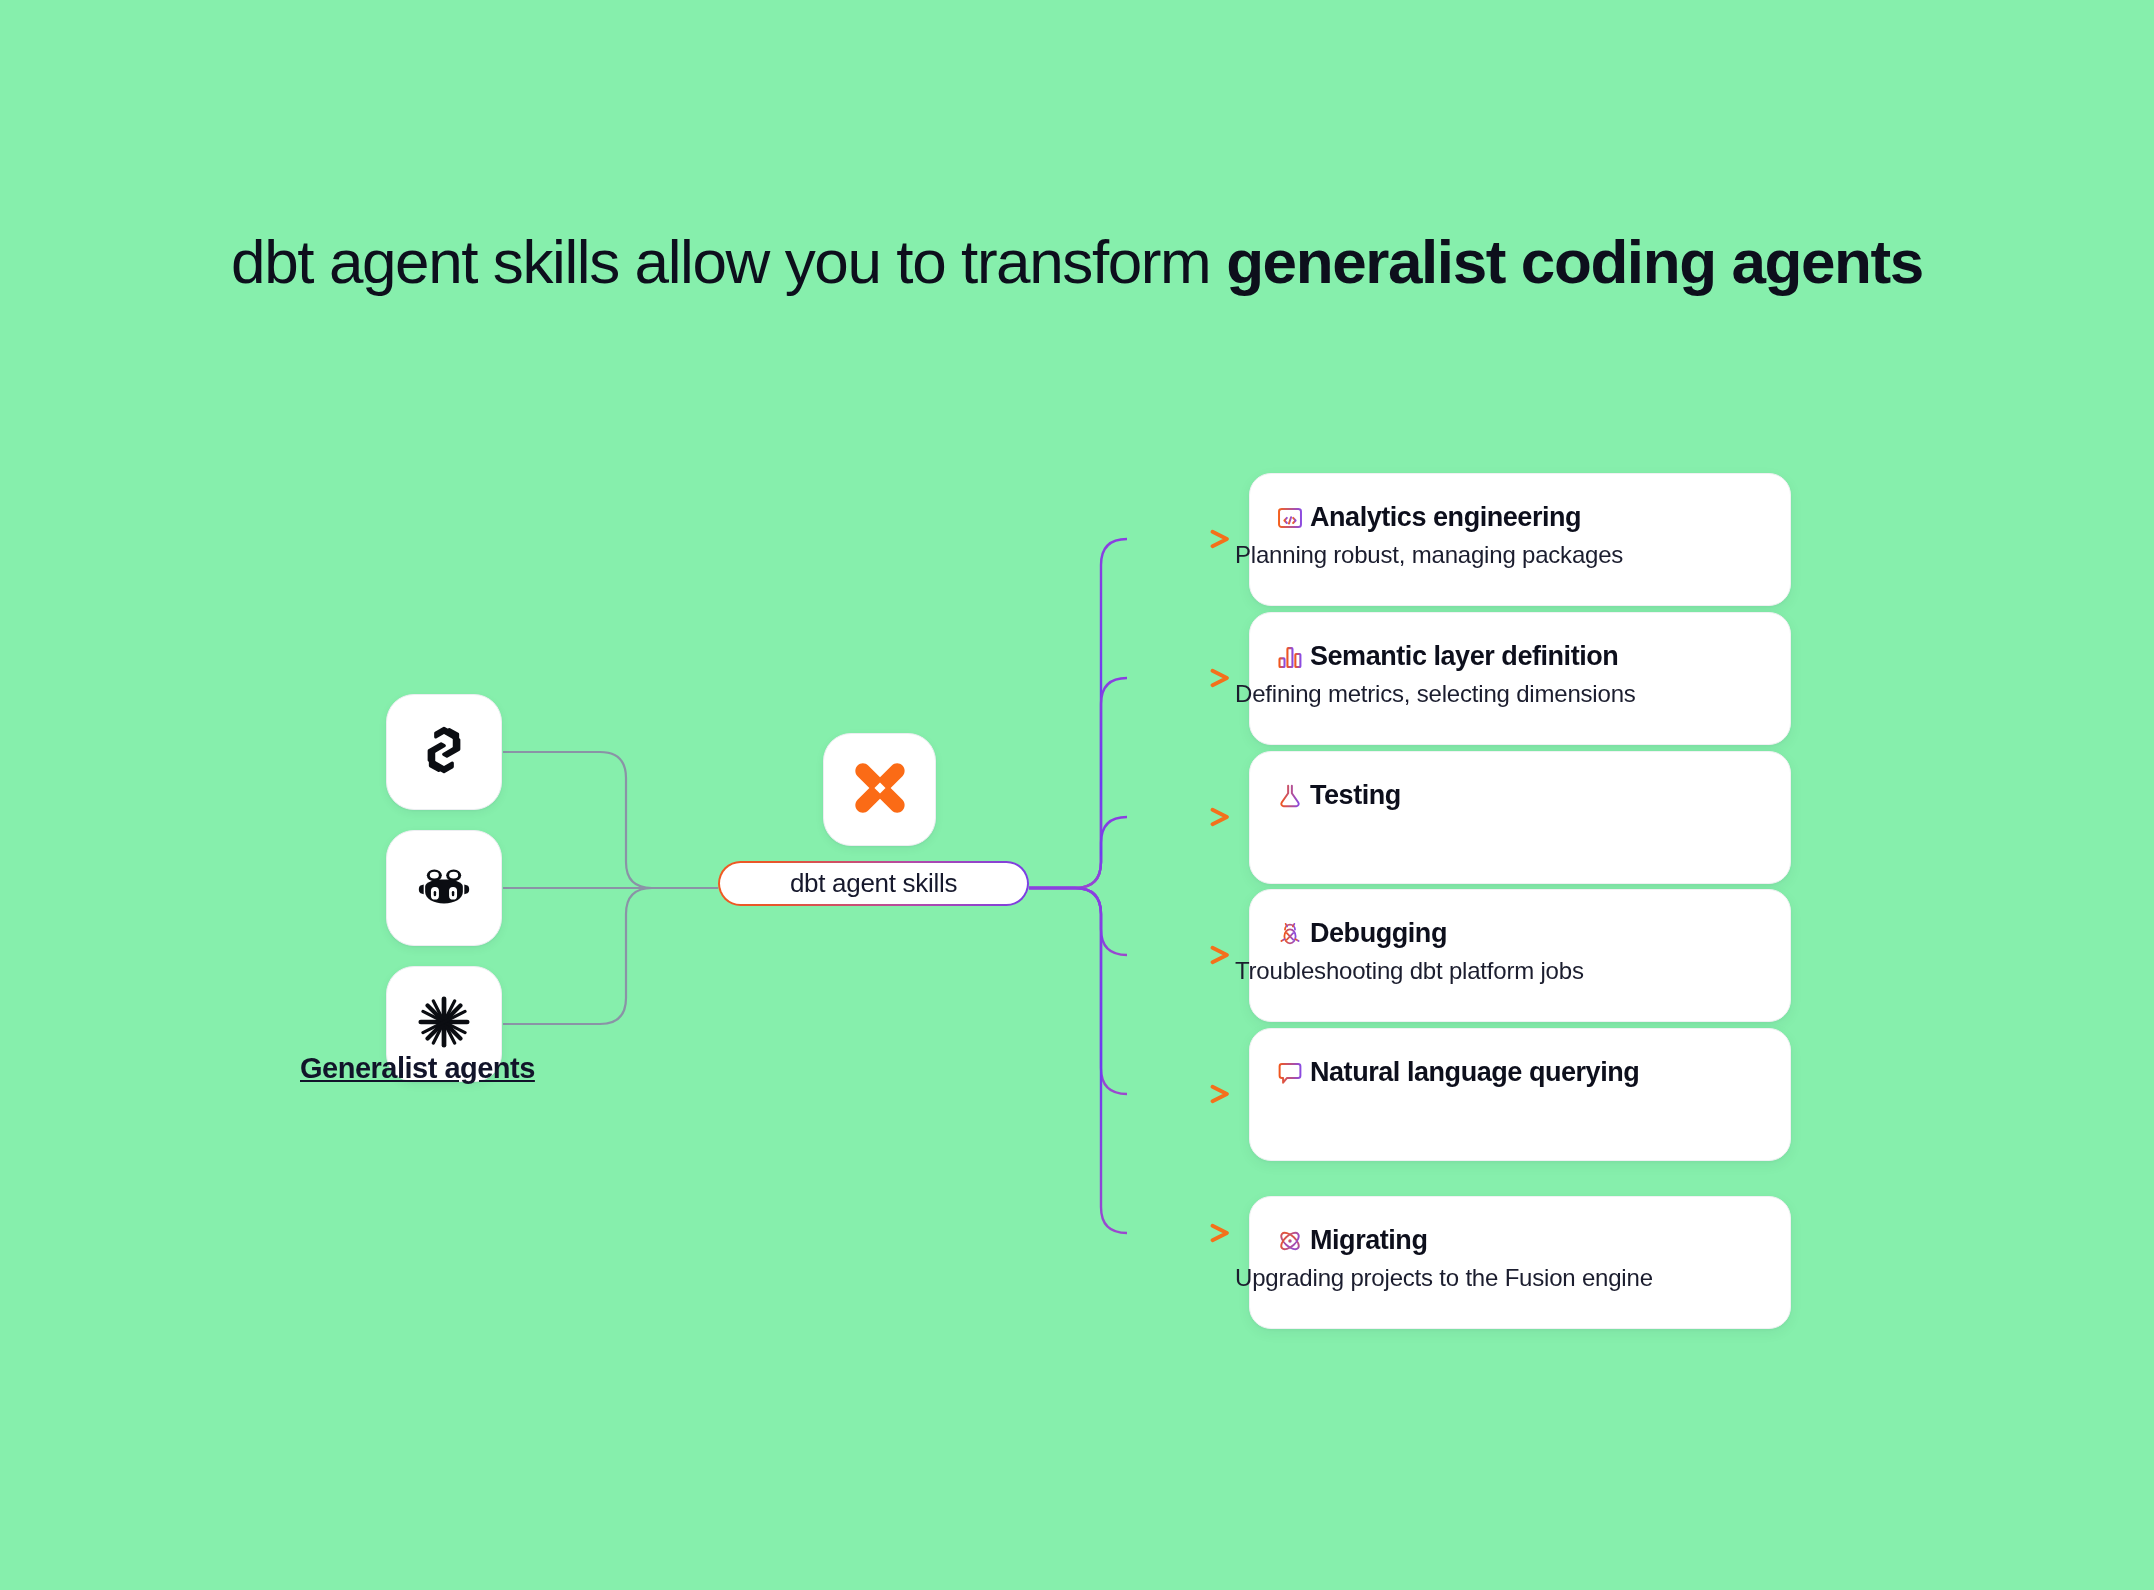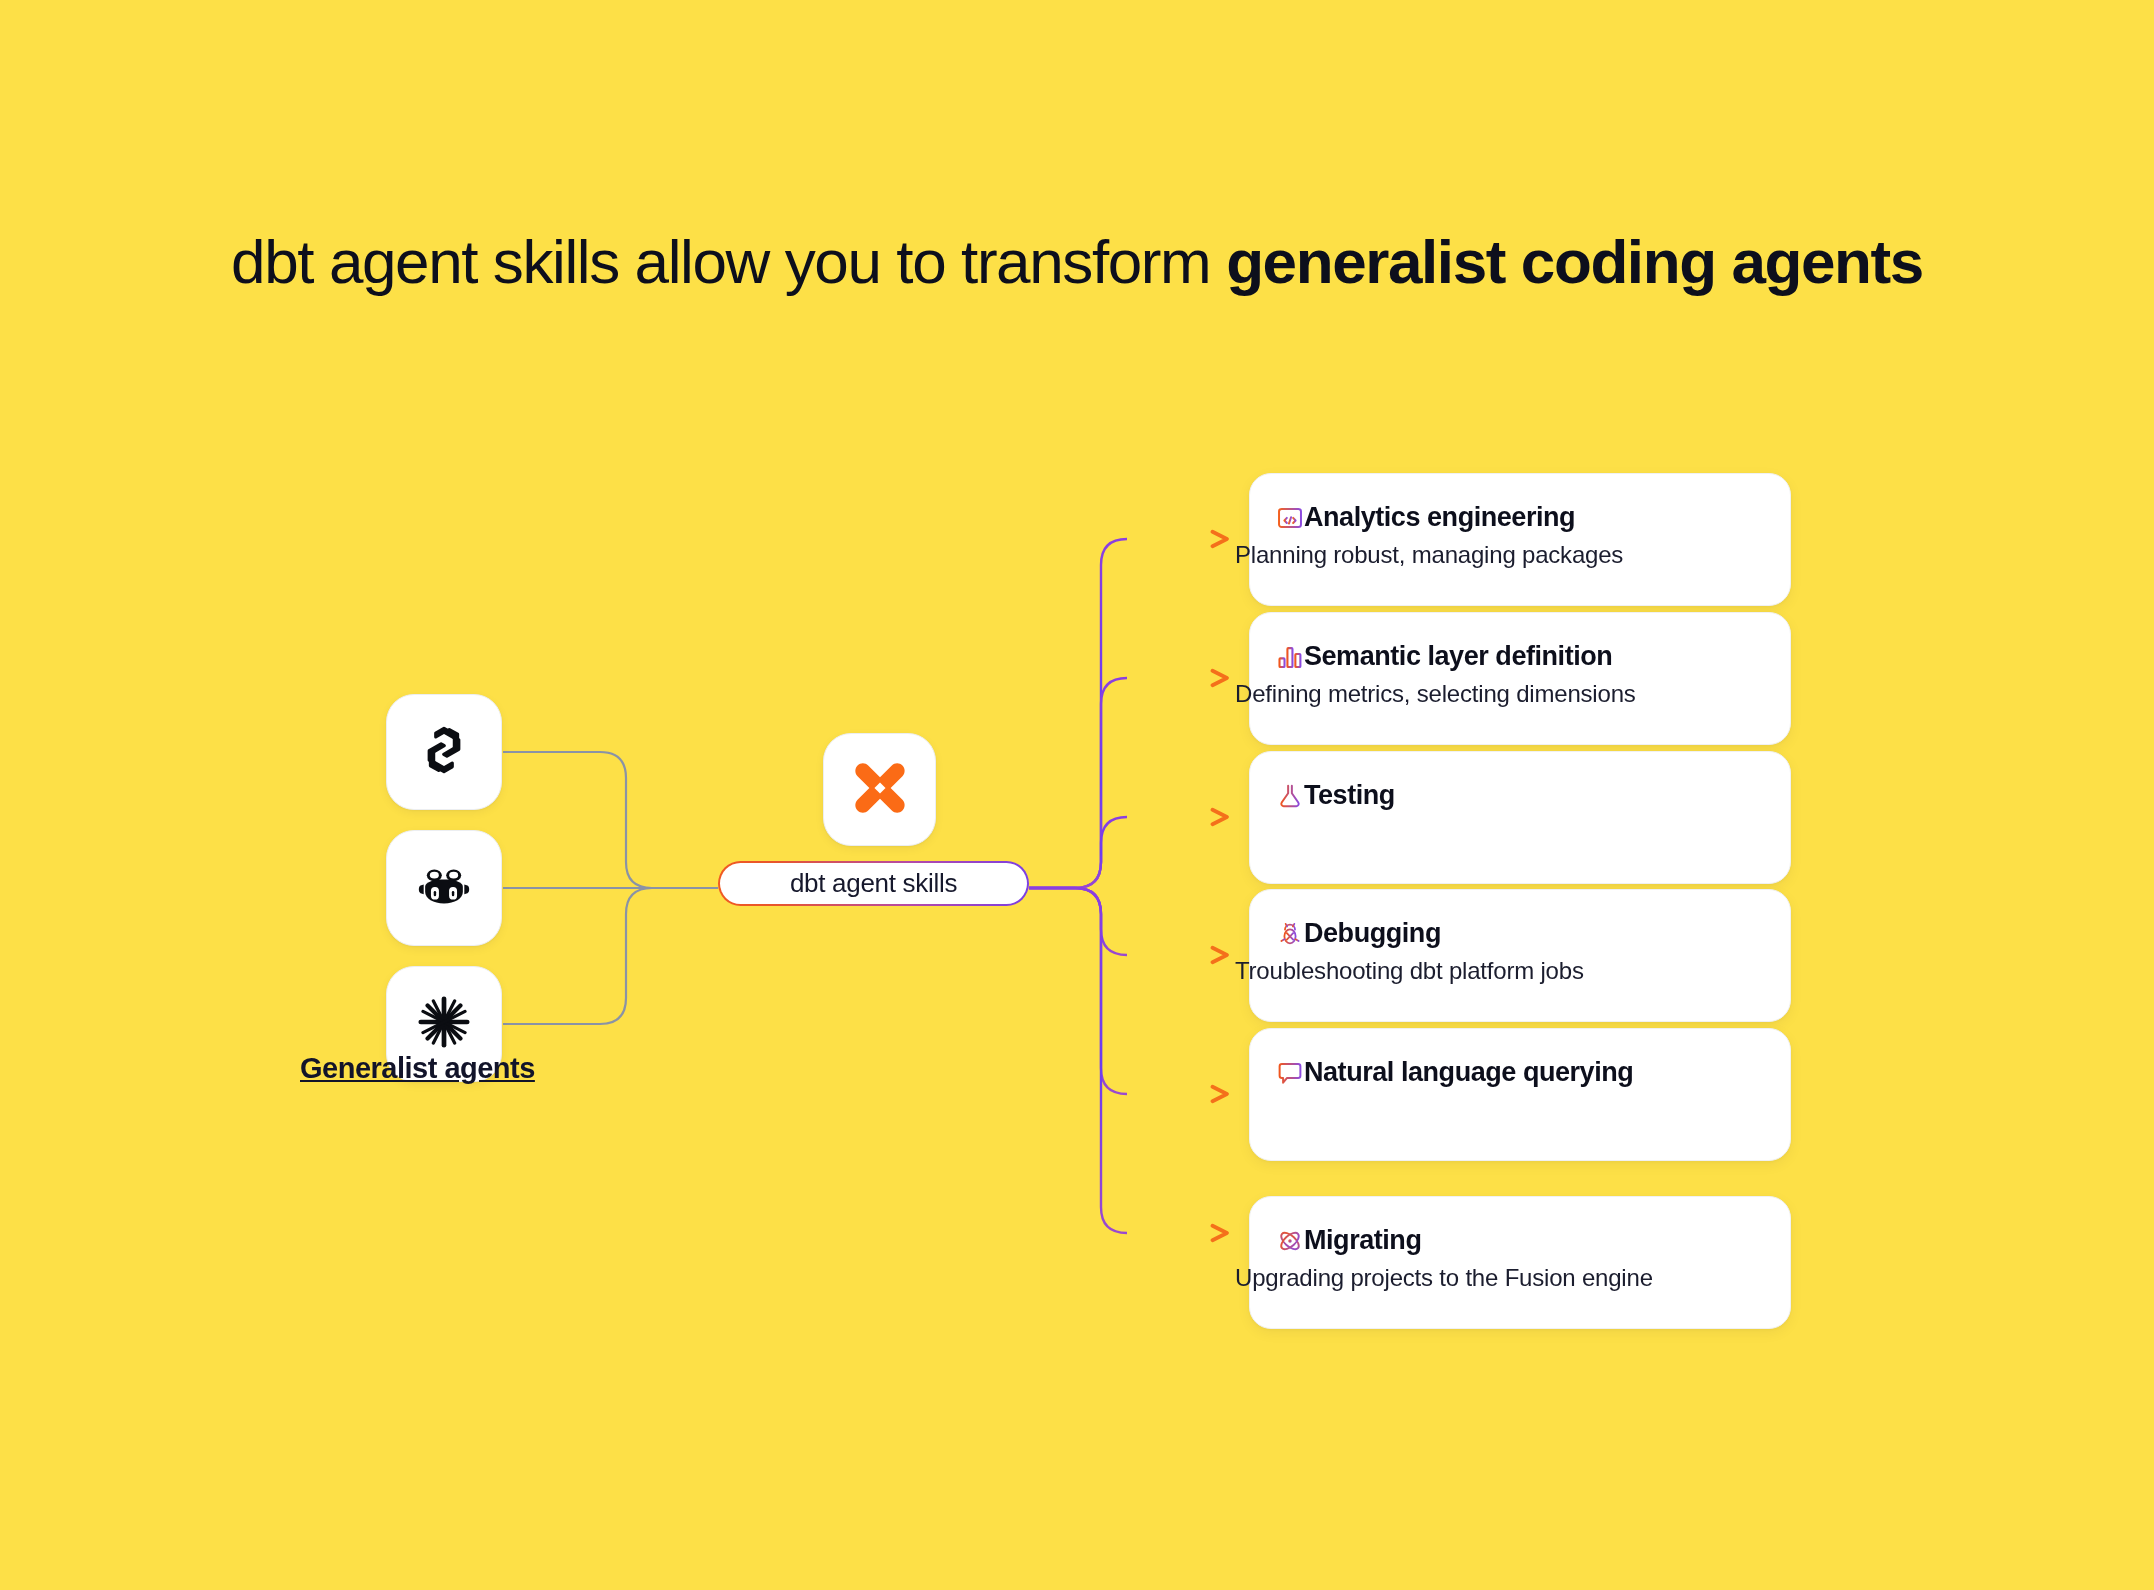--- a/index.html
+++ b/index.html
@@ -9,21 +9,21 @@
     height: 1590px;
     background: #ffffff;
     font-family: "Liberation Sans", sans-serif;
     overflow: hidden;
   }
 
   .page {
     position: relative;
     width: 2154px;
     height: 1590px;
-    background: #fde047;
+    background: #86efac;
   }
 
   
   .title-block {
     position: absolute;
     left: 0;
     top: 218px;
     width: 2154px;
     text-align: center;
   }
@@ -116,21 +116,21 @@
     position: absolute;
     left: 1249px;
     width: 542px;
     height: 133px;
     border-radius: 22px;
     background: #ffffff;
     border: 1px solid #f0f1f3;
     box-shadow: 0 4px 14px rgba(19,24,48,0.055), 0 1px 3px rgba(19,24,48,0.035);
     padding: 27px 26px 0 26px;
   }
-  .card-row { display: flex; align-items: flex-start; gap: 0; }
+  .card-row { display: flex; align-items: flex-start; gap: 6px; }
   .card-icon { width: 28px; height: 28px; flex: 0 0 28px; margin-top: 3px; }
   .card-texts { padding-top: 0; }
   .card-title {
     font-size: 27px;
     font-weight: 700;
     letter-spacing: -0.45px;
     color: #0d0f1c;
     line-height: 32px;
     white-space: nowrap;
   }

